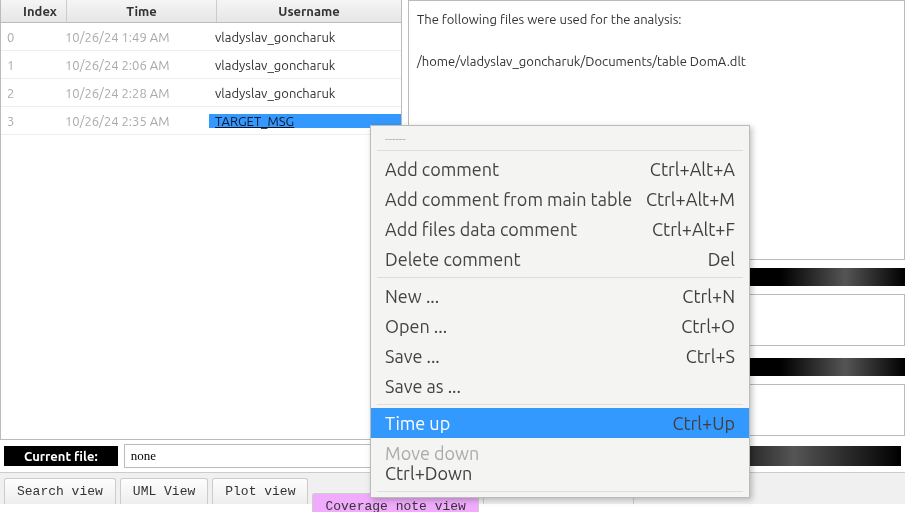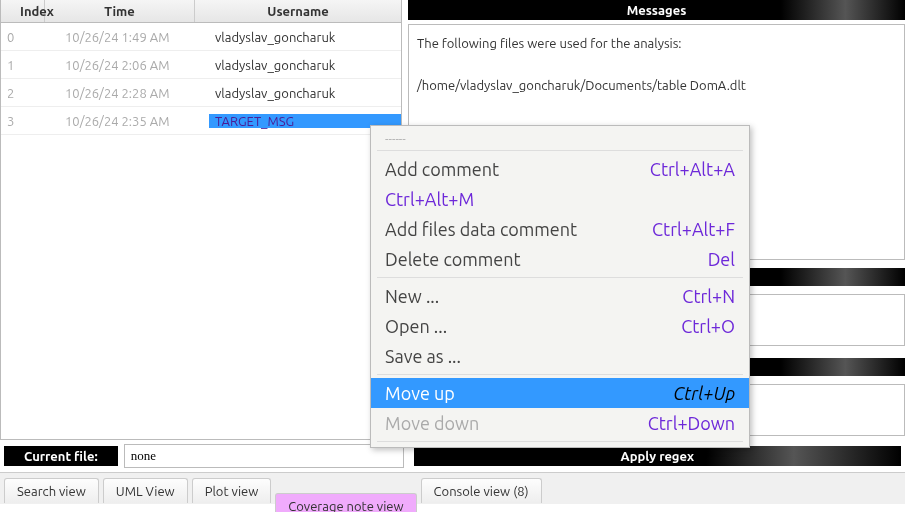--- a/index.html
+++ b/index.html
@@ -33,30 +33,30 @@
     display: flex;
     background: linear-gradient(#f5f5f5,#e6e6e6);
     border-bottom: 1px solid #bbb;
   }
   .th {
     padding: 4px 6px;
     font-weight: bold;
     text-align: center;
     border-right: 1px solid #ccc;
   }
-  .th-index { width: 44px; padding-left: 19px; }
+  .th-index { width: 66px; padding-left: 19px; }
   .th-time { width: 150px; }
   .th-user { flex: 1; border-right: none; }
 
   .table-body { flex: 1; background: #fff; }
   .tr { display: flex; border-bottom: 1px solid #eee; height: 28px; align-items: center; }
   .td-index { width: 58px; color: #aaa; padding: 0 6px; }
   .td-time { width: 150px; color: #aaa; padding: 0 6px; }
   .td-user { flex: 1; padding: 0 6px; }
-  .selected .td-user { background: #3399ff; color: #4c1d95; }
+  .selected .td-user { background: #3399ff; color: #0f172a; text-decoration: underline; }
 
   
   .right-panel {
     flex:1;
     display:flex;
     flex-direction:column;
     gap:4px;
   }
   .section-header {
     background: #000;
@@ -129,20 +129,21 @@
   .tab {
     padding: 5px 12px;
     border:1px solid #ccc;
     border-bottom:none;
     background:linear-gradient(#fdfdfd,#eee);
     margin-right:4px;
     border-radius: 3px 3px 0 0;
     position: relative;
     top: 2px;
     font-size: 13px;
+    font-family: Liberation Mono, monospace;
   }
   .tab.active {
     background:#f0abfc;
     top:18px;
     padding-bottom:7px;
   }
 
   
   .context-menu {
     position:absolute;
@@ -156,25 +157,25 @@
     z-index: 10;
   }
   .menu-item {
     display:flex;
     justify-content: space-between;
     padding: 5px 14px;
     font-size: 18px;
     color:#444;
   }
   .menu-item.selected { background:#3399ff; color:#fff; }
-  .menu-item.disabled { color:#aaa; }
+  .menu-item.disabled { color:#aaa;flex-direction:column; }
   .menu-sep { height:1px; background:#ddd; margin:3px 6px; }
   .menu-dashes { color:#aaa; padding: 4px 14px 2px; font-size:12px; }
-  .short { color:#6d28d9; }
-  .menu-item.selected .short { color:#000000;font-style:italic; }
+  .short { color:#404040; }
+  .menu-item.selected .short { color:#404040; }
 </style>
 </head>
 <body>
 
 <div class="main-area">
   <div class="left-panel">
     <div class="table-header">
       <div class="th th-index">Index</div>
       <div class="th th-time">Time</div>
       <div class="th th-user">Username</div>
@@ -197,21 +198,20 @@
       </div>
       <div class="tr selected">
         <div class="td-index">3</div>
         <div class="td-time">10/26/24 2:35 AM</div>
         <div class="td-user">TARGET_MSG</div>
       </div>
     </div>
   </div>
 
   <div class="right-panel">
-    <div class="section-header">Messages</div>
     <div class="msg-box">
       <div>The following files were used for the analysis:</div>
       <br>
       <div>/home/vladyslav_goncharuk/Documents/table DomA.dlt</div>
     </div>
     <div class="black-slab"></div>
     <div class="input-box"></div>
     <div class="black-slab"></div>
     <div class="input-box"></div>
   </div>
@@ -232,46 +232,51 @@
 </div>
 
 <div class="context-menu">
   <div class="menu-dashes">------</div>
   <div class="menu-sep"></div>
   <div class="menu-item">
     <span>Add comment</span>
     <span class="short">Ctrl+Alt+A</span>
   </div>
   <div class="menu-item">
+    <span>Add comment from main table</span>
     <span class="short">Ctrl+Alt+M</span>
   </div>
   <div class="menu-item">
     <span>Add files data comment</span>
     <span class="short">Ctrl+Alt+F</span>
   </div>
   <div class="menu-item">
     <span>Delete comment</span>
     <span class="short">Del</span>
   </div>
   <div class="menu-sep"></div>
   <div class="menu-item">
     <span>New ...</span>
     <span class="short">Ctrl+N</span>
   </div>
   <div class="menu-item">
     <span>Open ...</span>
     <span class="short">Ctrl+O</span>
   </div>
   <div class="menu-item">
+    <span>Save ...</span>
+    <span class="short">Ctrl+S</span>
+  </div>
+  <div class="menu-item">
     <span>Save as ...</span>
     <span class="short"></span>
   </div>
   <div class="menu-sep"></div>
   <div class="menu-item selected">
-    <span>Move up</span>
+    <span>Time up</span>
     <span class="short">Ctrl+Up</span>
   </div>
   <div class="menu-item disabled">
     <span>Move down</span>
     <span class="short">Ctrl+Down</span>
   </div>
   <div class="menu-sep"></div>
 </div>
 
 </body></html>

